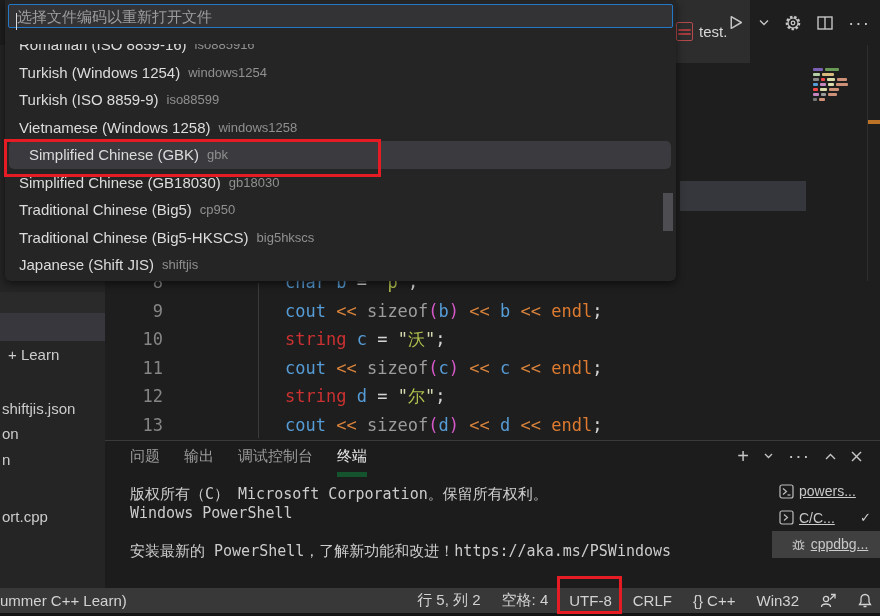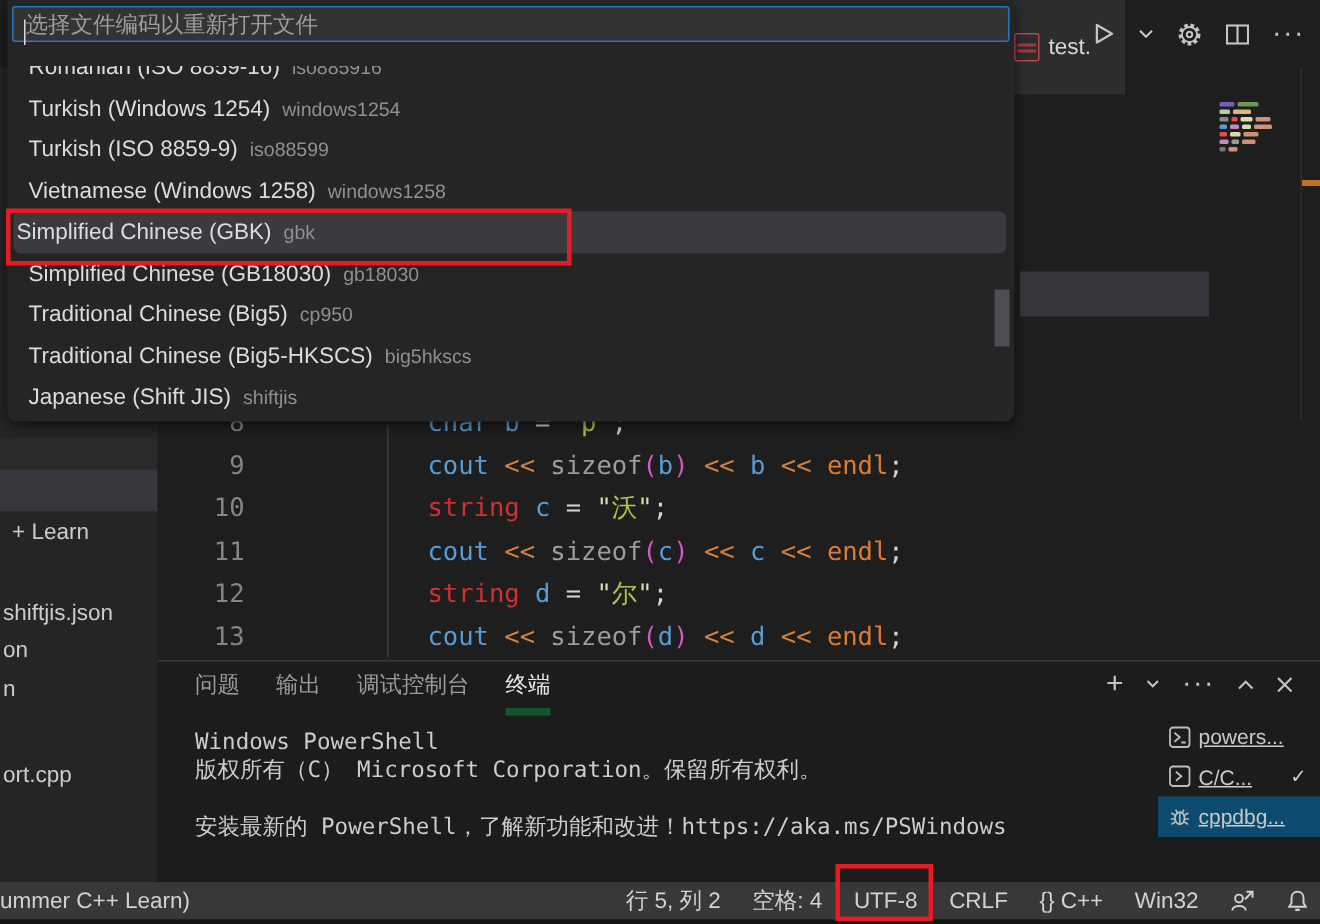--- a/index.html
+++ b/index.html
@@ -43,21 +43,21 @@
   .panel-tabs{position:absolute;left:25px;top:6px;display:flex;gap:24px;font-size:15px;}
   .panel-tab{color:#9b9b9b;padding-bottom:6px;cursor:default;}
   .panel-tab.active{color:#e7e7e7;border-bottom:5px solid #14532d;}
   .panel-actions{position:absolute;right:18px;top:8px;display:flex;align-items:center;gap:15px;color:#c5c5c5;}
   .plus{font-size:20px;font-weight:400;line-height:14px;}
   .term-body{position:absolute;left:25px;top:44px;font-family:"DejaVu Sans Mono",monospace;
              font-size:15px;line-height:19px;color:#cccccc;white-space:pre;}
   .term-list{position:absolute;right:0;top:37px;width:108px;text-decoration:underline;}
   .term-row{height:26.5px;display:flex;align-items:center;gap:5px;padding-left:7px;box-sizing:border-box;
             font-size:14px;color:#c8c8c8;position:relative;}
-  .term-row.selected{background:#0c4a6e;}
+  .term-row.selected{background:#404040;justify-content:center;}
   .term-row .check{position:absolute;right:9px;font-size:13px;color:#cfcfcf;}
 
   
   .status-bar{left:0;top:588px;width:880px;height:25px;background:#383838;display:flex;align-items:center;
               font-size:15px;color:#d2d2d2;z-index:10;}
   .sb-left{position:absolute;left:0;white-space:nowrap;}
   .sb-right{position:absolute;right:8px;display:flex;align-items:center;gap:21px;white-space:nowrap;}
   .bottom-strip{left:0;top:613px;width:880px;height:3px;background:#141414;z-index:11;}
 
   
@@ -65,21 +65,21 @@
              border-radius:0 0 6px 6px;box-shadow:0 3px 9px rgba(0,0,0,.55);}
   .qp-input-wrap{position:absolute;left:3px;top:4px;right:3px;height:24px;box-sizing:border-box;
                  border:1.5px solid #2478c8;background:#333336;border-radius:2px;display:flex;align-items:center;}
   .qp-input{flex:1;background:transparent;border:none;outline:none;color:#cccccc;font-size:15px;
             padding:0 8px;font-family:"Liberation Sans",sans-serif;}
   .qp-input::placeholder{color:#9d9d9d;}
   .qp-caret{position:absolute;left:7px;top:8px;width:1px;height:17px;background:#dcdcdc;}
   .qp-list{position:absolute;left:0;top:44px;right:0;bottom:1px;overflow:hidden;}
   .qp-item{height:27.5px;display:flex;align-items:center;padding-left:14px;box-sizing:border-box;white-space:nowrap;}
   .qp-item:first-child{margin-top:-13px;}
-  .qp-item.selected{background:#3a3a3f;border-radius:5px;margin-left:4px;margin-right:5px;padding-left:2px;text-align:right;}
+  .qp-item.selected{background:#3a3a3f;border-radius:5px;margin-left:4px;margin-right:5px;padding-left:20px;text-align:right;}
   .qp-label{font-size:15px;color:#dcdcdc;margin-right:8px;}
   .qp-detail{font-size:13px;color:#909090;}
   .qp-scroll{position:absolute;right:3px;top:193px;width:10px;height:38px;background:#4d4d52;}
 
   
   .redbox{border:3px solid #e51c24;box-sizing:border-box;z-index:60;pointer-events:none;}
   .redbox-gbk{left:4px;top:139px;width:377px;height:38px;}
   .redbox-utf8{left:557px;top:576px;width:65px;height:38px;}
 
   svg{display:block;}
@@ -206,21 +206,21 @@
             <polyline points="1,6 5.5,1.5 10,6" fill="none" stroke="#c5c5c5" stroke-width="1.4"></polyline>
           </svg>
       </span>
       <span class="ico">
         <svg width="11" height="11" viewBox="0 0 11 11">
             <line x1="1" y1="1" x2="10" y2="10" stroke="#c5c5c5" stroke-width="1.4"></line>
             <line x1="10" y1="1" x2="1" y2="10" stroke="#c5c5c5" stroke-width="1.4"></line>
           </svg>
       </span>
     </div>
-    <div class="term-body" id="term-body"><div>Windows PowerShell</div><div>版权所有（C） Microsoft Corporation。保留所有权利。</div><div> </div><div>安装最新的 PowerShell，了解新功能和改进！https://aka.ms/PSWindows</div></div>
+    <div class="term-body" id="term-body"><div>版权所有（C） Microsoft Corporation。保留所有权利。</div><div>Windows PowerShell</div><div> </div><div>安装最新的 PowerShell，了解新功能和改进！https://aka.ms/PSWindows</div></div>
     <div class="term-list" id="term-list">
         <div class="term-row">
           <span class="ico">
             <svg width="15" height="15" viewBox="0 0 15 15">
               <rect x="1" y="1" width="13" height="13" rx="2" fill="none" stroke="#bdbdbd" stroke-width="1.2"></rect>
               <polyline points="4,4.5 7.5,7.5 4,10.5" fill="none" stroke="#bdbdbd" stroke-width="1.2"></polyline>
               <line x1="8.5" y1="11" x2="11.5" y2="11" stroke="#bdbdbd" stroke-width="1.2"></line>
             </svg>
           </span>
           <span>powers...</span>

